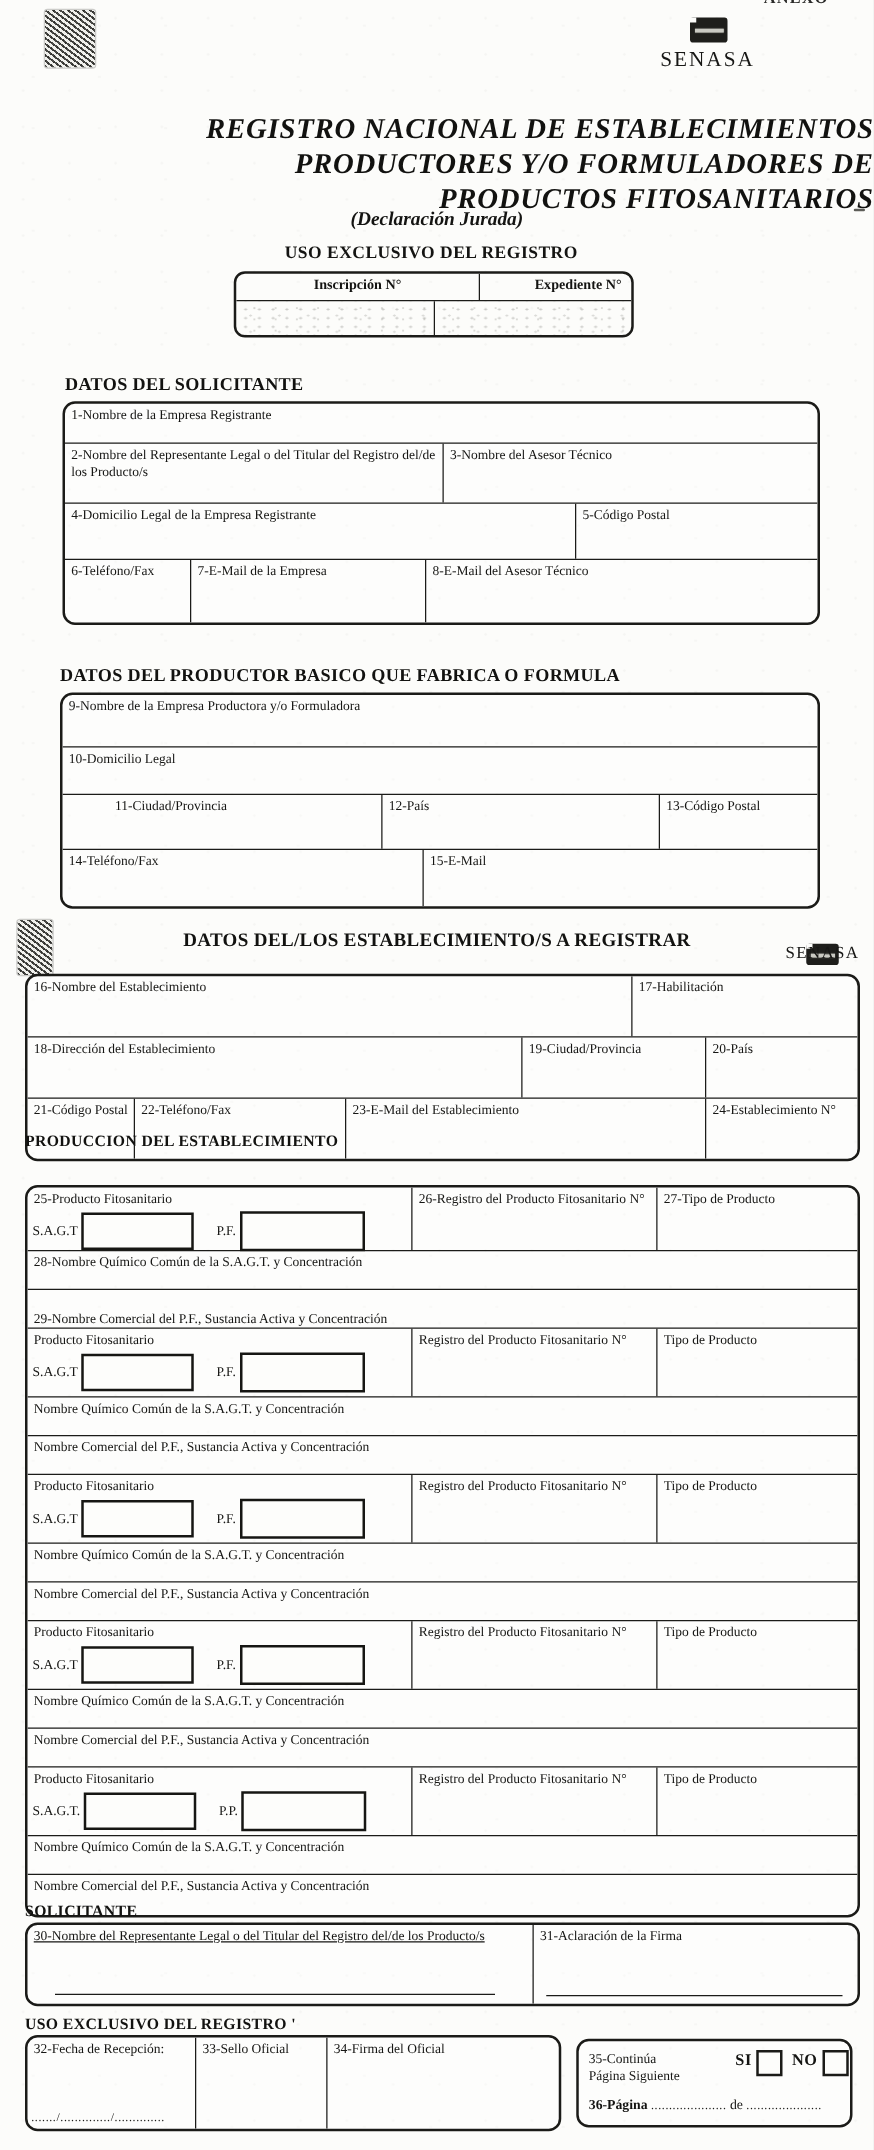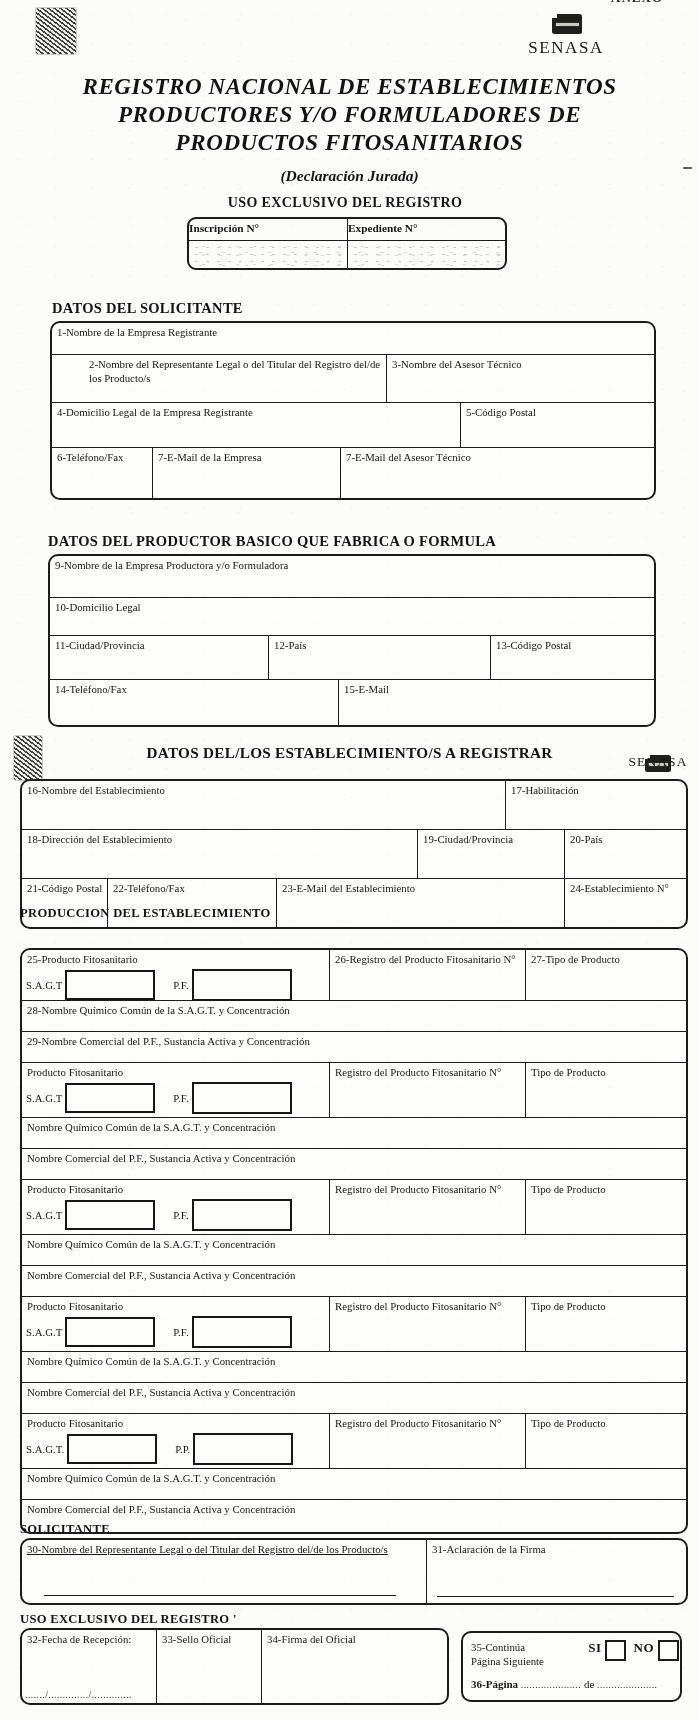--- a/index.html
+++ b/index.html
@@ -20,39 +20,39 @@
       repeating-linear-gradient(-49deg, rgba(35,35,30,.55) 0 1px, transparent 1px 3px);
     border-radius:2px; box-shadow:0 0 0 1px rgba(60,60,55,.25);
   }
   .anexo{font-weight:bold; font-size:13px; letter-spacing:1px; color:#2a2a28;}
   .senasa-icon{background:#1e1e1b;border-radius:2.5px;position:relative;}
   .senasa-icon::after{content:"";position:absolute;left:12%;right:10%;top:46%;height:3px;background:#c9c9c2;
      box-shadow:0 0 1px 0 #9a9a94;}
   .senasa-icon::before{content:"";position:absolute;left:0;top:0;width:5px;height:4px;background:#fcfcfa;}
   .senasa-word{font-size:17px;letter-spacing:1.6px;color:#171715;}
   .senasa-word.small{font-size:13.5px;letter-spacing:1.1px;}
-  .title{width:100%;text-align:center;font-weight:bold;font-style:italic;font-size:23px;letter-spacing:.6px;color:#121210;}
+  .title{width:100%;text-align:right;font-weight:bold;font-style:italic;font-size:23px;letter-spacing:.6px;color:#121210;margin-top:16px;}
   .subtitle{width:100%;text-align:center;font-weight:bold;font-style:italic;font-size:15.5px;}
   .scan-mark{background:#5d5d58;border-radius:1px;}
   
   .sec-head{font-weight:bold;font-size:14.5px;letter-spacing:.3px;color:#121210;}
   .sec-head.center{width:100%;text-align:center;font-size:15.2px;}
   .sec-head.sm{font-size:12.6px;}
   
   .box{border:2.4px solid #1b1b18;border-radius:10px;overflow:hidden;background:rgba(255,255,255,.35);}
   .row{display:flex;border-top:1.8px solid #1b1b18;}
   .row.r0{border-top:none;}
   .cell{position:relative;box-sizing:border-box;border-left:1.8px solid #1b1b18;flex:0 0 auto;}
   .cell.c0{border-left:none;}
   .cell.grow{flex:1 1 auto;}
   .lbl{font-size:10.8px;line-height:1.3;padding:2px 4px 0 5px;color:#161614;}
   
   .reg-table{border:2.2px solid #1b1b18;border-radius:9px;overflow:hidden;}
   .reg-table .hdr{display:flex;height:21px;border-bottom:1.8px solid #1b1b18;}
-  .reg-table .hcell{flex:0 0 50%;box-sizing:border-box;font-weight:bold;font-size:11.3px;padding-top:3px;}
+  .reg-table .hcell{flex:0 0 50%;box-sizing:border-box;text-align:center;font-weight:bold;font-size:11.3px;padding-top:3px;margin-left:18px;}
   .reg-table .hcell + .hcell{border-left:1.8px solid #1b1b18;}
   .reg-table .vals{display:flex;height:27px;}
   .reg-table .vcell{flex:0 0 50%;box-sizing:border-box;}
   .reg-table .vcell + .vcell{border-left:1.8px solid #1b1b18;}
   .speckle{
     background-image:
       radial-gradient(rgba(110,110,104,.35) 1px, transparent 1.5px),
       radial-gradient(rgba(130,130,122,.28) 1px, transparent 1.3px),
       radial-gradient(rgba(90,90,85,.22) 1.2px, transparent 1.6px);
     background-size:11px 7px,17px 9px,23px 13px;
@@ -100,21 +100,21 @@
     </div>
   </div>
 
   <div class="abs sec-head" style="left:52px;top:300px;">DATOS DEL SOLICITANTE</div>
   <div class="abs box" style="left:50px;top:321px;width:602px;font-family:Liberation Serif, serif;">
     <div class="row r0" style="height:31px;">
       <div class="cell c0 grow">
         <div class="lbl">1-Nombre de la Empresa Registrante</div>
       </div>
     </div>
-    <div class="row" style="height:47px;padding-left:32px;">
+    <div class="row" style="height:47px;">
       <div class="cell c0" style="width:302px;">
         <div class="lbl">2-Nombre del Representante Legal o del Titular del Registro del/de los Producto/s</div>
       </div>
       <div class="cell grow">
         <div class="lbl">3-Nombre del Asesor Técnico</div>
       </div>
     </div>
     <div class="row" style="height:44px;">
       <div class="cell c0" style="width:408px;">
         <div class="lbl">4-Domicilio Legal de la Empresa Registrante</div>
@@ -124,38 +124,38 @@
       </div>
     </div>
     <div class="row" style="height:50px;">
       <div class="cell c0" style="width:100px;">
         <div class="lbl">6-Teléfono/Fax</div>
       </div>
       <div class="cell" style="width:188px;">
         <div class="lbl">7-E-Mail de la Empresa</div>
       </div>
       <div class="cell grow">
-        <div class="lbl">7-E-Mail del Asesor Técnico</div>
+        <div class="lbl">8-E-Mail del Asesor Técnico</div>
       </div>
     </div>
   </div>
 
   <div class="abs sec-head" style="left:48px;top:533px;">DATOS DEL PRODUCTOR BASICO QUE FABRICA O FORMULA</div>
   <div class="abs box" style="left:48px;top:554px;width:604px;">
     <div class="row r0" style="height:41px;">
       <div class="cell c0 grow">
         <div class="lbl">9-Nombre de la Empresa Productora y/o Formuladora</div>
       </div>
     </div>
     <div class="row" style="height:37px;">
       <div class="cell c0 grow">
         <div class="lbl">10-Domicilio Legal</div>
       </div>
     </div>
-    <div class="row" style="height:43px;">
+    <div class="row" style="height:43px;padding-left:37px;">
       <div class="cell c0" style="width:218px;">
         <div class="lbl">11-Ciudad/Provincia</div>
       </div>
       <div class="cell" style="width:222px;">
         <div class="lbl">12-País</div>
       </div>
       <div class="cell grow">
         <div class="lbl">13-Código Postal</div>
       </div>
     </div>
@@ -229,21 +229,21 @@
       </div>
       <div class="cell grow">
         <div class="lbl">27-Tipo de Producto</div>
       </div>
     </div>
     <div class="row" style="height:30px;">
       <div class="cell c0 grow">
         <div class="lbl">28-Nombre Químico Común de la S.A.G.T. y Concentración</div>
       </div>
     </div>
-    <div class="row" style="height:30px;">
+    <div class="row" style="height:30px;align-items:flex-end;">
       <div class="cell c0 grow">
         <div class="lbl">29-Nombre Comercial del P.F., Sustancia Activa y Concentración</div>
       </div>
     </div>
 
     <div class="row" style="height:54px;">
       <div class="cell c0" style="width:307px;">
         <div class="lbl">Producto Fitosanitario</div>
         <div class="sagt-row">
           <span class="lbl">S.A.G.T</span>

